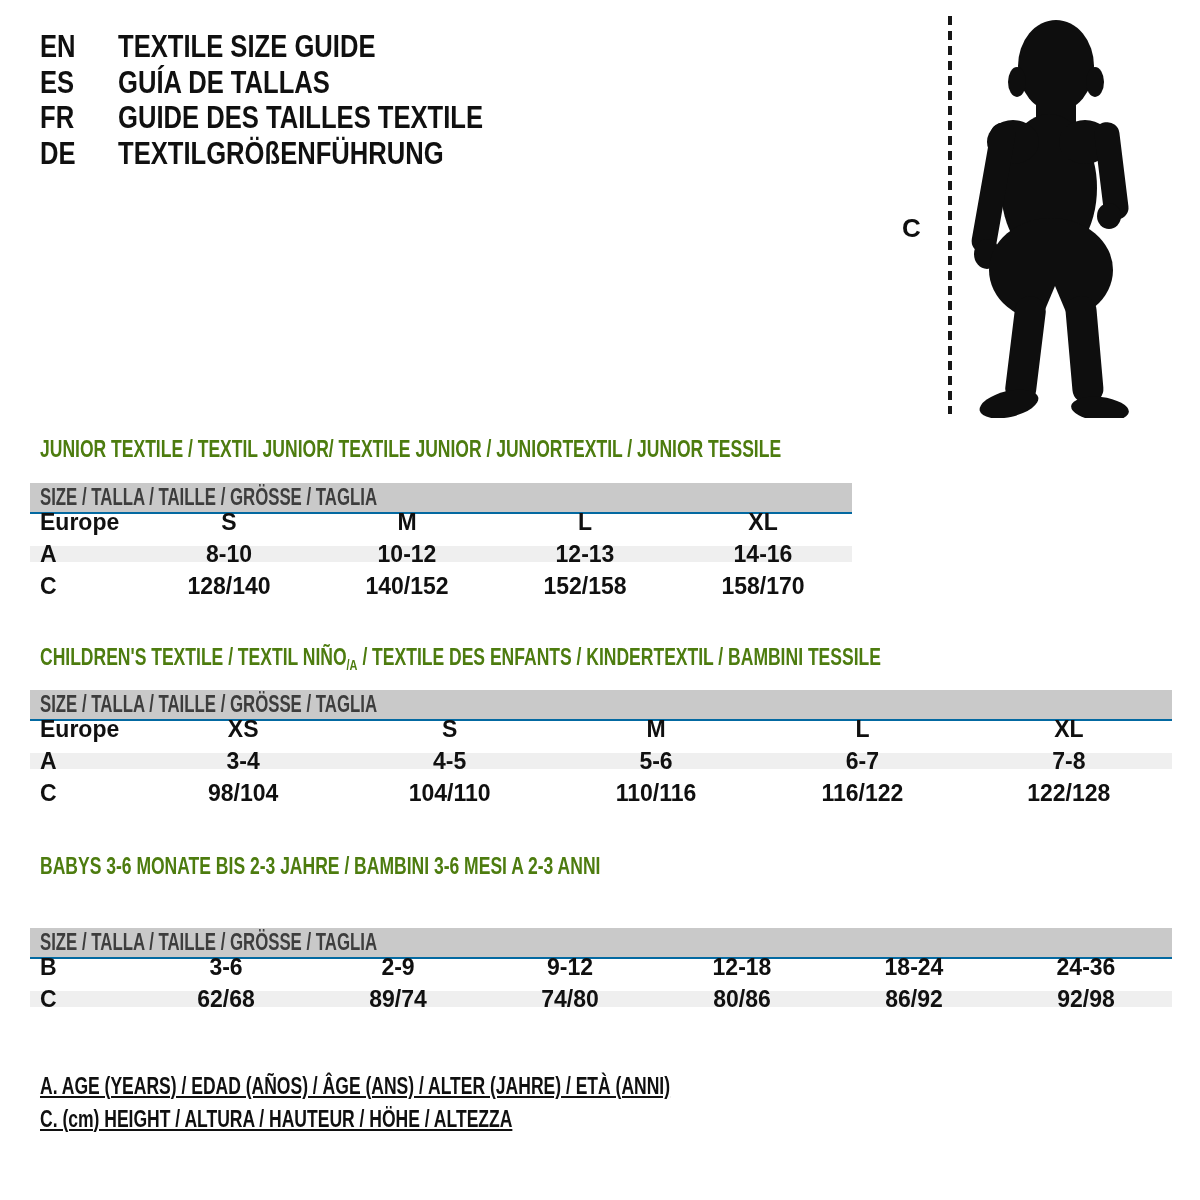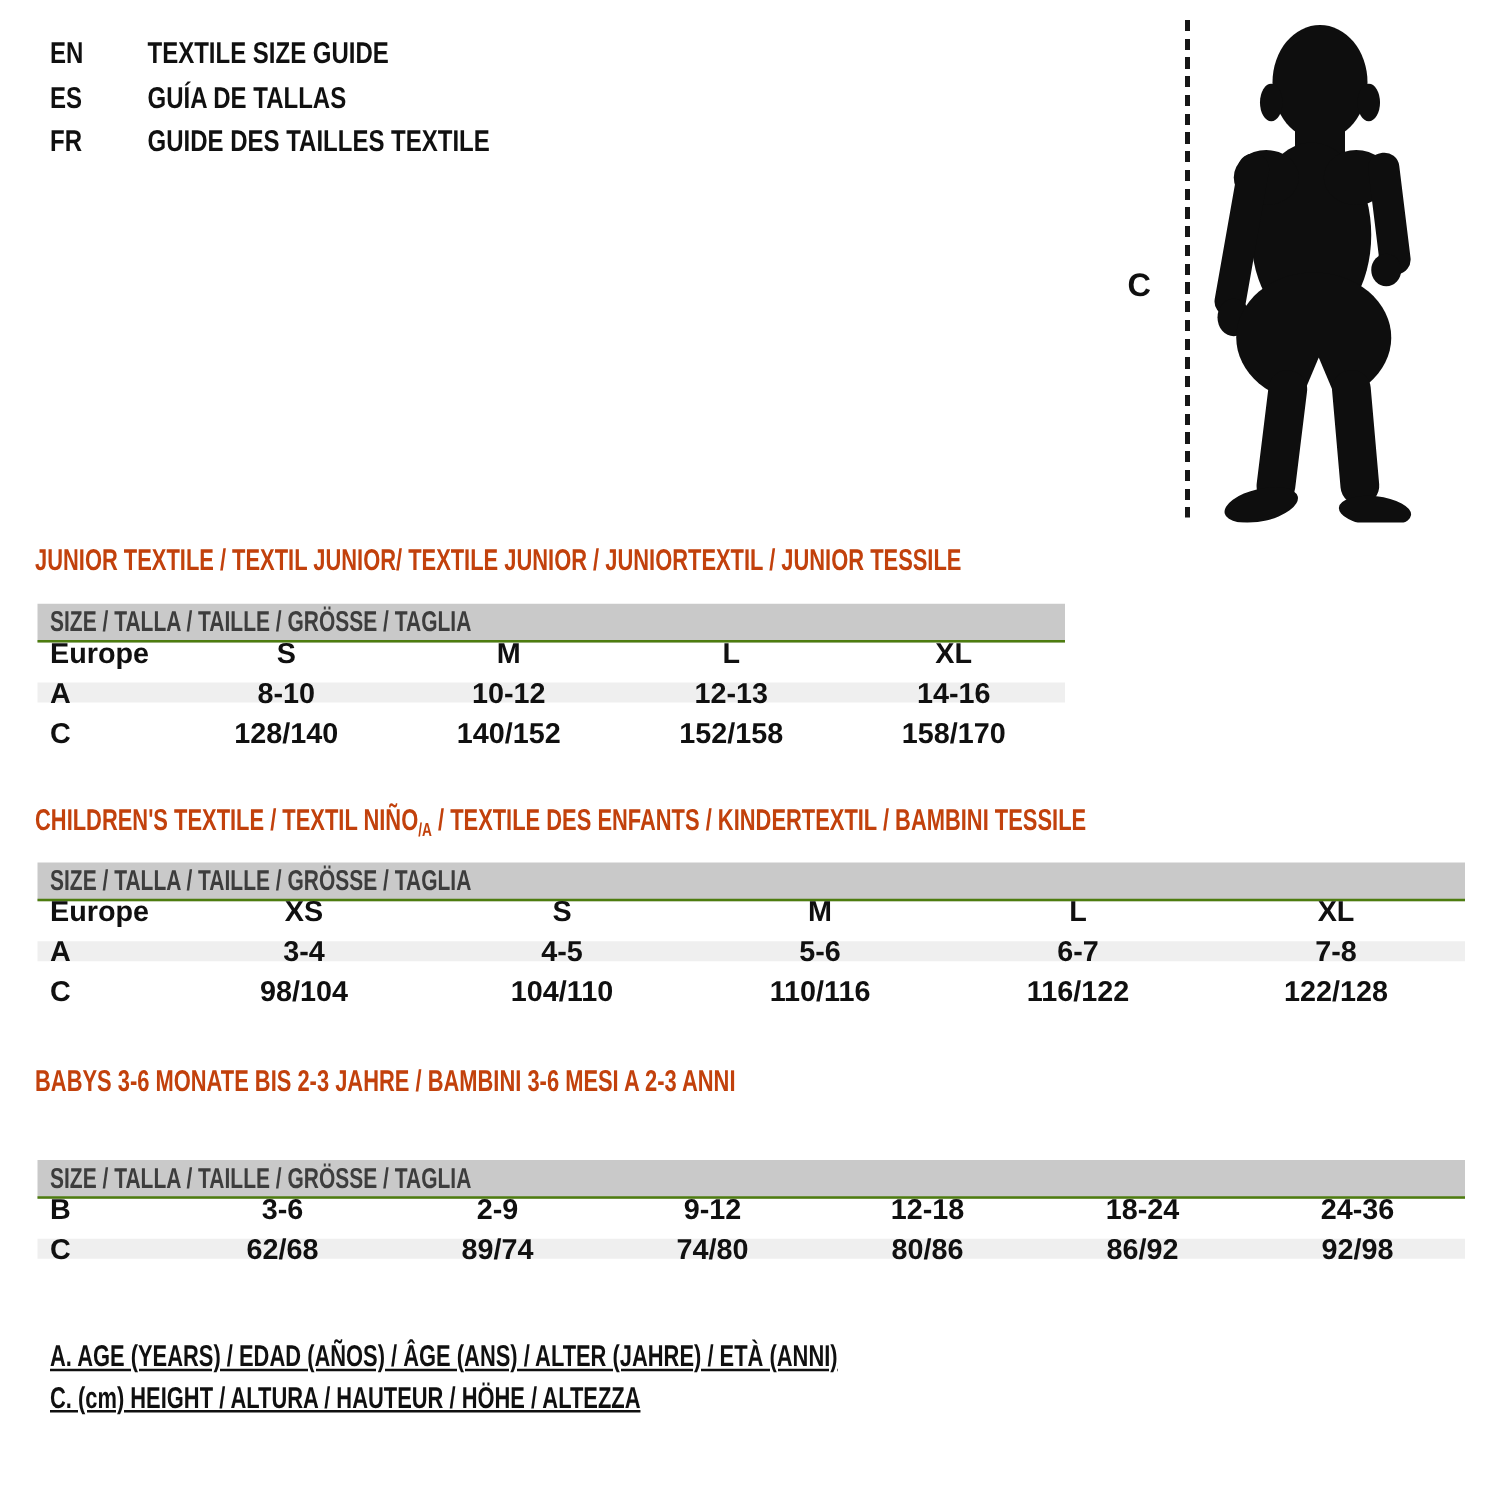--- a/index.html
+++ b/index.html
@@ -5,33 +5,33 @@
   html,body{margin:0;padding:0;background:#fff;}
   .sheet{
     position:relative;width:1200px;height:1200px;background:#ffffff;overflow:hidden;
     font-family:"Liberation Sans","DejaVu Sans",sans-serif;font-weight:700;color:#101010;
   }
   .cond{display:inline-block;transform:scaleX(0.73);transform-origin:0 50%;white-space:nowrap;}
   .cond80{display:inline-block;transform:scaleX(0.80);transform-origin:0 50%;white-space:nowrap;}
 
   
   .lang{position:absolute;left:40px;top:29px;}
-  .lang-row{display:flex;height:35.5px;font-size:24px;}
+  .lang-row{display:flex;align-items:center;height:35.5px;font-size:32px;}
   .lang-code{width:78px;}
 
   
   .measure-line{position:absolute;left:948px;top:16px;width:4px;height:398px;
     background:repeating-linear-gradient(to bottom,#161616 0 9px,transparent 9px 15px);}
   .measure-label{position:absolute;left:902px;top:213px;width:36px;font-size:26px;}
   .silhouette{position:absolute;left:963px;top:18px;width:170px;height:400px;}
 
   
-  .sec-title{position:absolute;left:28px;font-size:24px;line-height:31px;color:#c2410c;}
+  .sec-title{position:absolute;left:40px;font-size:24px;line-height:31px;color:#4d7c0f;}
   .sub-a{font-size:15px;vertical-align:-5px;}
-  .size-bar{position:absolute;left:30px;height:31px;background:#c9c9c9;border-bottom:2px solid #4d7c0f;
+  .size-bar{position:absolute;left:30px;height:31px;background:#c9c9c9;border-bottom:2px solid #0369a1;
     box-sizing:border-box;display:flex;align-items:center;padding-left:10px;font-size:23px;color:#3d3d3d;}
   .w-junior{width:822px;}
   .w-full{width:1142px;}
   .trow{position:absolute;left:30px;display:flex;align-items:center;height:16px;font-size:23px;}
   .trow .rlabel{width:110px;padding-left:10px;box-sizing:border-box;}
   .trow .cell{flex:1;text-align:center;}
   .alt{background:#efefef;}
 
   
   .legend{position:absolute;left:40px;top:1069px;}
@@ -47,20 +47,24 @@
       <span class="lang-code"><span class="cond80">EN</span></span>
       <span class="cond80">TEXTILE SIZE GUIDE</span>
     </div>
     <div class="lang-row">
       <span class="lang-code"><span class="cond80">ES</span></span>
       <span class="cond80">GUÍA DE TALLAS</span>
     </div>
     <div class="lang-row">
       <span class="lang-code"><span class="cond80">FR</span></span>
       <span class="cond80">GUIDE DES TAILLES TEXTILE</span>
+    </div>
+    <div class="lang-row">
+      <span class="lang-code"><span class="cond80">DE</span></span>
+      <span class="cond80">TEXTILGRÖßENFÜHRUNG</span>
     </div>
   </div>
 
   <div class="measure-line"></div>
   <div class="measure-label">C</div>
   <svg class="silhouette" viewBox="0 0 170 400" aria-hidden="true">
     <g fill="#0e0e0e">
       <ellipse cx="93" cy="48" rx="38" ry="46"></ellipse>
       <ellipse cx="54" cy="64" rx="9" ry="15"></ellipse>
       <ellipse cx="132" cy="64" rx="9" ry="15"></ellipse>

